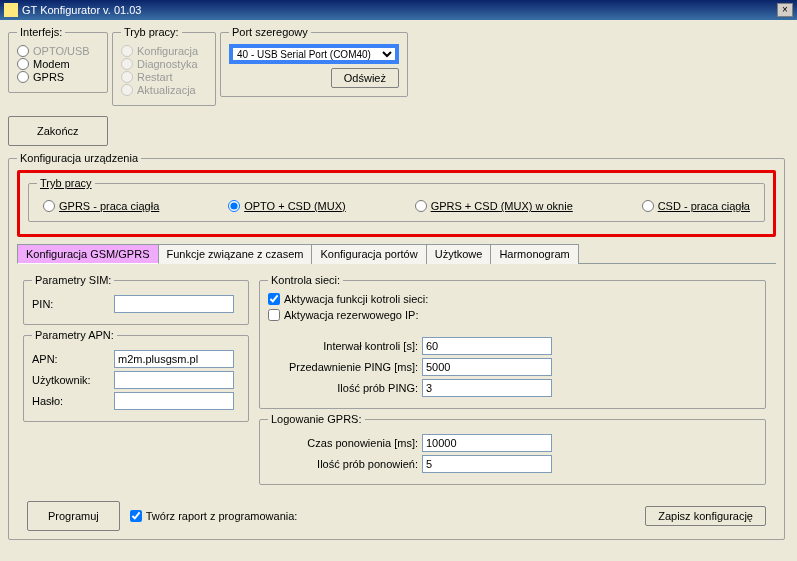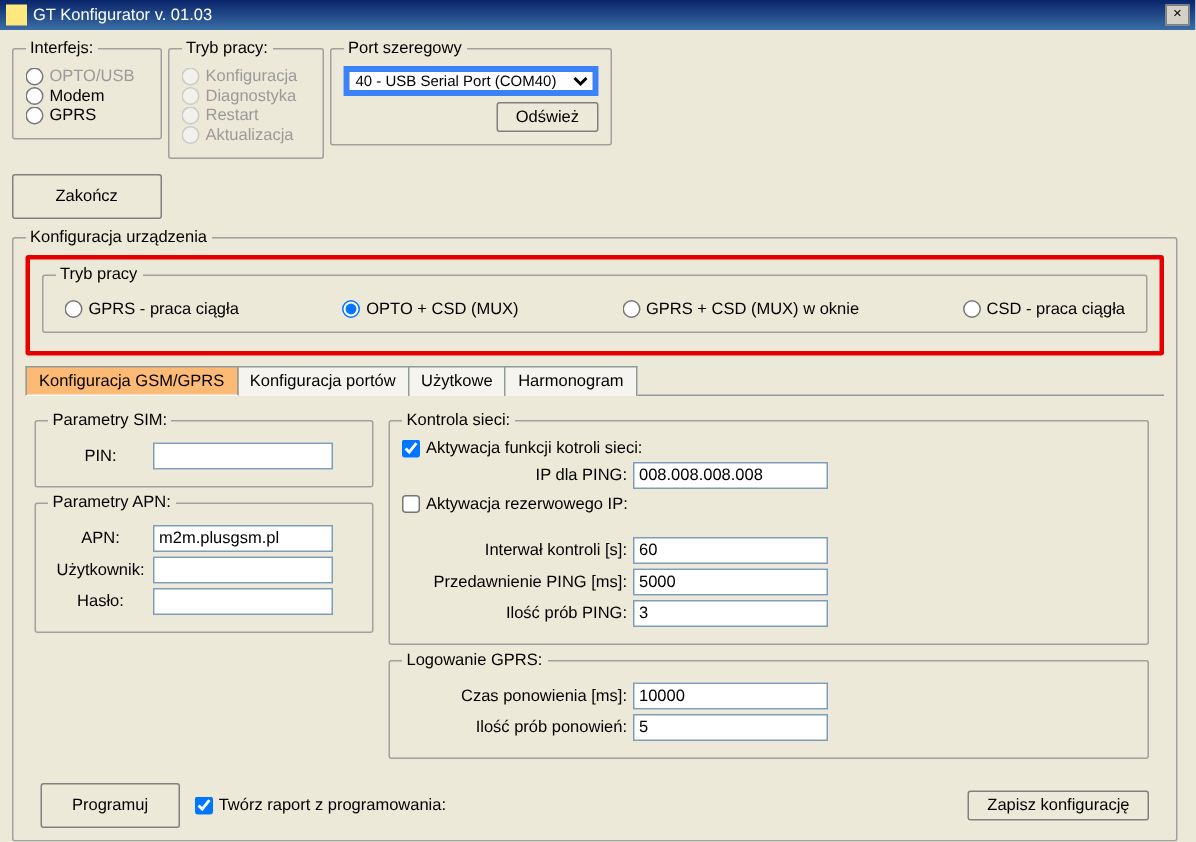--- a/index.html
+++ b/index.html
@@ -11,31 +11,31 @@
 .window-body { padding: 6px 8px; position: relative; }
 fieldset { border: 1px solid #A0A0A0; border-radius: 2px; padding: 6px 8px 8px 8px; margin: 0 4px 4px 0; position: relative; }
 legend { padding: 0 3px; color: #000; font-size: 11px; }
 .top-row { display: flex; align-items: flex-start; }
 .radio-line, .check-line { display: flex; align-items: center; gap: 4px; margin: 1px 0; white-space: nowrap; }
 .radio-line input[type="radio"], .check-line input[type="checkbox"] { width: 12px; height: 12px; }
 .disabled { color: #9A9A9A; }
 select { font-family: Tahoma, Arial, sans-serif; font-size: 10px; height: 20px; background: #fff; border: 4px solid #3b82f6; }
 button { font-family: Tahoma, Arial, sans-serif; font-size: 11px; background: #ECE9D8; border: 1px solid #808080; border-radius: 2px; padding: 3px 12px; cursor: pointer; }
 .config-device { margin-top: 6px; }
-.tryb-pracy-inner { border: 3px solid #E60000; border-radius: 2px; padding: 4px 8px 12px 8px; margin-bottom: 6px; }
+.tryb-pracy-inner { border: 3px solid #E60000; border-radius: 2px; padding: 4px 8px 12px 8px; margin-bottom: 6px; text-decoration: underline; }
 .tryb-pracy-inner fieldset { border: 1px solid #A0A0A0; margin: 0; }
 .work-modes { display: flex; justify-content: space-between; align-items: center; padding: 4px 6px 0 6px; }
 .tabs { display: flex; border-bottom: 1px solid #919B9C; margin-bottom: 6px; }
 .tab { padding: 3px 8px; border: 1px solid #919B9C; border-bottom: none; background: #F5F4EF; margin-right: -1px; position: relative; top: 1px; cursor: pointer; }
-.tab.active { background: #fdba74; border-bottom: 1px solid #FCFCFE; z-index: 1; }
+.tab.active { background: #f0abfc; border-bottom: 1px solid #FCFCFE; z-index: 1; }
 .tab-body { display: flex; gap: 6px; padding: 4px 6px; }
 .col-left { width: 230px; }
 .col-right { flex: 1; }
 .form-row { display: flex; align-items: center; margin: 3px 0; }
-.form-row label { width: 70px; text-align: center; margin-right: 0; }
+.form-row label { width: 70px; text-align: left; margin-right: 12px; }
 .form-row-wide label { width: 150px; text-align: right; margin-right: 4px; }
 input[type="text"] { font-family: Tahoma, Arial, sans-serif; font-size: 11px; height: 18px; padding: 1px 3px; border: 1px solid #7F9DB9; background: #fff; }
 .bottom-bar { display: flex; align-items: center; padding: 8px 10px 0 10px; gap: 10px; }
 .bottom-bar .gap { flex: 1; }
 </style>
 </head>
 <body>
 
 <div class="titlebar">
   <span class="titlebar-icon"></span>
@@ -120,20 +120,21 @@
           <div class="radio-line">
               <input type="radio" name="wm" style="">
               <span>CSD - praca ciągła</span>
             </div>
         </div>
       </fieldset>
     </div>
 
     <div class="tabs">
       <div class="tab active">Konfiguracja GSM/GPRS</div>
+      <div class="tab">Funkcje związane z czasem</div>
       <div class="tab">Konfiguracja portów</div>
       <div class="tab">Użytkowe</div>
       <div class="tab">Harmonogram</div>
     </div>
 
     <div class="tab-body">
       <div class="col-left">
         <fieldset>
           <legend>Parametry SIM:</legend>
           <div class="form-row">
@@ -158,24 +159,20 @@
         </fieldset>
       </div>
 
       <div class="col-right">
         <fieldset>
           <legend>Kontrola sieci:</legend>
           <div class="check-line">
               <input type="checkbox" checked="" style="">
               <span>Aktywacja funkcji kotroli sieci:</span>
             </div>
-          <div class="form-row form-row-wide">
-            <label>IP dla PING:</label>
-            <input type="text" style="width: 130px;" value="008.008.008.008">
-          </div>
           <div class="check-line" style="margin:4px 0 16px 0">
               <input type="checkbox" style="">
               <span>Aktywacja rezerwowego IP:</span>
             </div>
           <div class="form-row form-row-wide">
             <label>Interwał kontroli [s]:</label>
             <input type="text" style="width: 130px;" value="60">
           </div>
           <div class="form-row form-row-wide">
             <label>Przedawnienie PING [ms]:</label>

